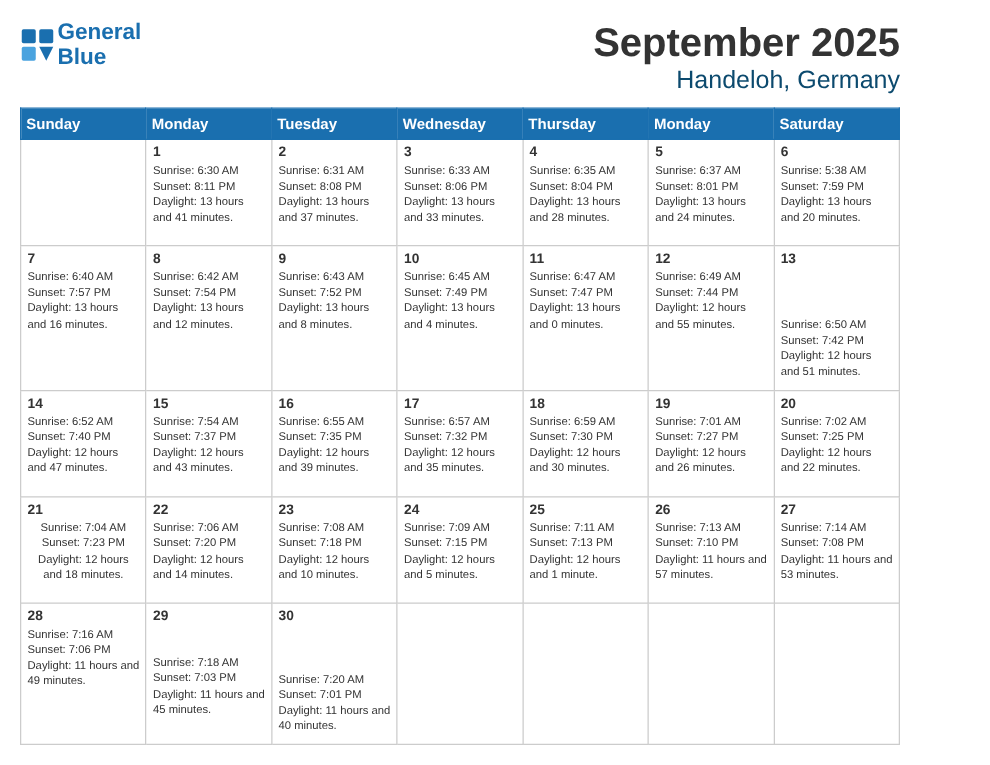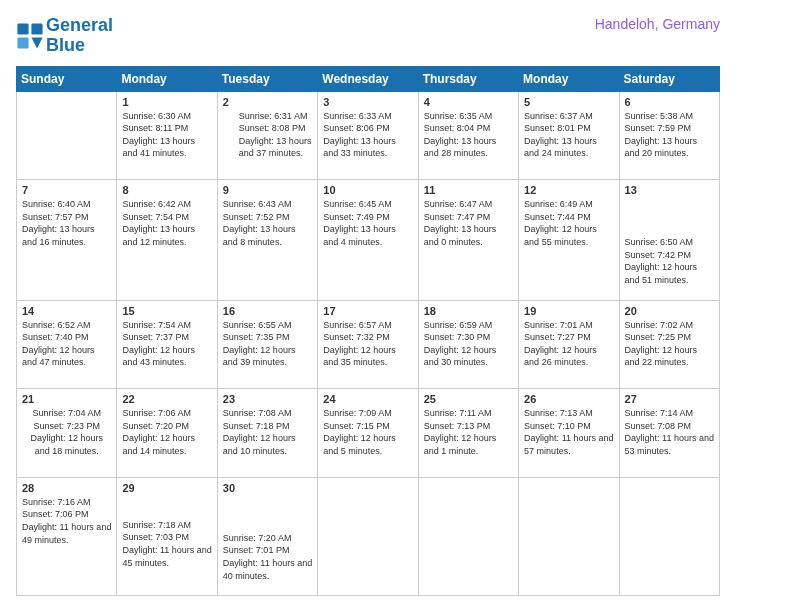--- a/index.html
+++ b/index.html
@@ -43,22 +43,22 @@
     }
     .title-block {
       text-align: right;
     }
     .month-title {
       font-size: 32px;
       font-weight: bold;
       color: #333;
     }
     .location {
-      font-size: 14px;
-      color: #8b5cf6;
+      font-size: 20px;
+      color: #0c4a6e;
     }
     .calendar {
       flex: 1;
       border: 1px solid #ccc;
       border-collapse: collapse;
       width: 100%;
       table-layout: fixed;
       padding-left: 32px;
     }
     .calendar th {
@@ -104,20 +104,21 @@
         <rect x="22" y="2" width="16" height="16" rx="2" fill="#1a6faf"></rect>
         <rect x="2" y="22" width="16" height="16" rx="2" fill="#4aa3df"></rect>
         <polygon points="22,22 38,22 30,38" fill="#1a6faf"></polygon>
       </svg>
       <div class="logo-text">
         <div><span>General</span></div>
         <div><span style="color:#1a6faf">Blue</span></div>
       </div>
     </div>
     <div class="title-block">
+      <div class="month-title">September 2025</div>
       <div class="location">Handeloh, Germany</div>
     </div>
   </div>
 
   <table class="calendar">
     <thead>
       <tr>
 
       <th>Sunday</th>
           <th>Monday</th>
@@ -132,21 +133,21 @@
     <tr>
           <td class="empty-cell"></td>
           <td>
             <span class="day-num">1</span>
             <div class="cell-text" style="white-space: pre-line;">Sunrise: 6:30 AM
 Sunset: 8:11 PM
 Daylight: 13 hours and 41 minutes.</div>
           </td>
           <td>
             <span class="day-num">2</span>
-            <div class="cell-text" style="white-space: pre-line; margin-left: 16px;">Sunrise: 6:31 AM
+            <div class="cell-text" style="white-space: pre-line;">Sunrise: 6:31 AM
 Sunset: 8:08 PM
 Daylight: 13 hours and 37 minutes.</div>
           </td>
           <td>
             <span class="day-num">3</span>
             <div class="cell-text" style="white-space: pre-line;">Sunrise: 6:33 AM
 Sunset: 8:06 PM
 Daylight: 13 hours and 33 minutes.</div>
           </td>
           <td>

